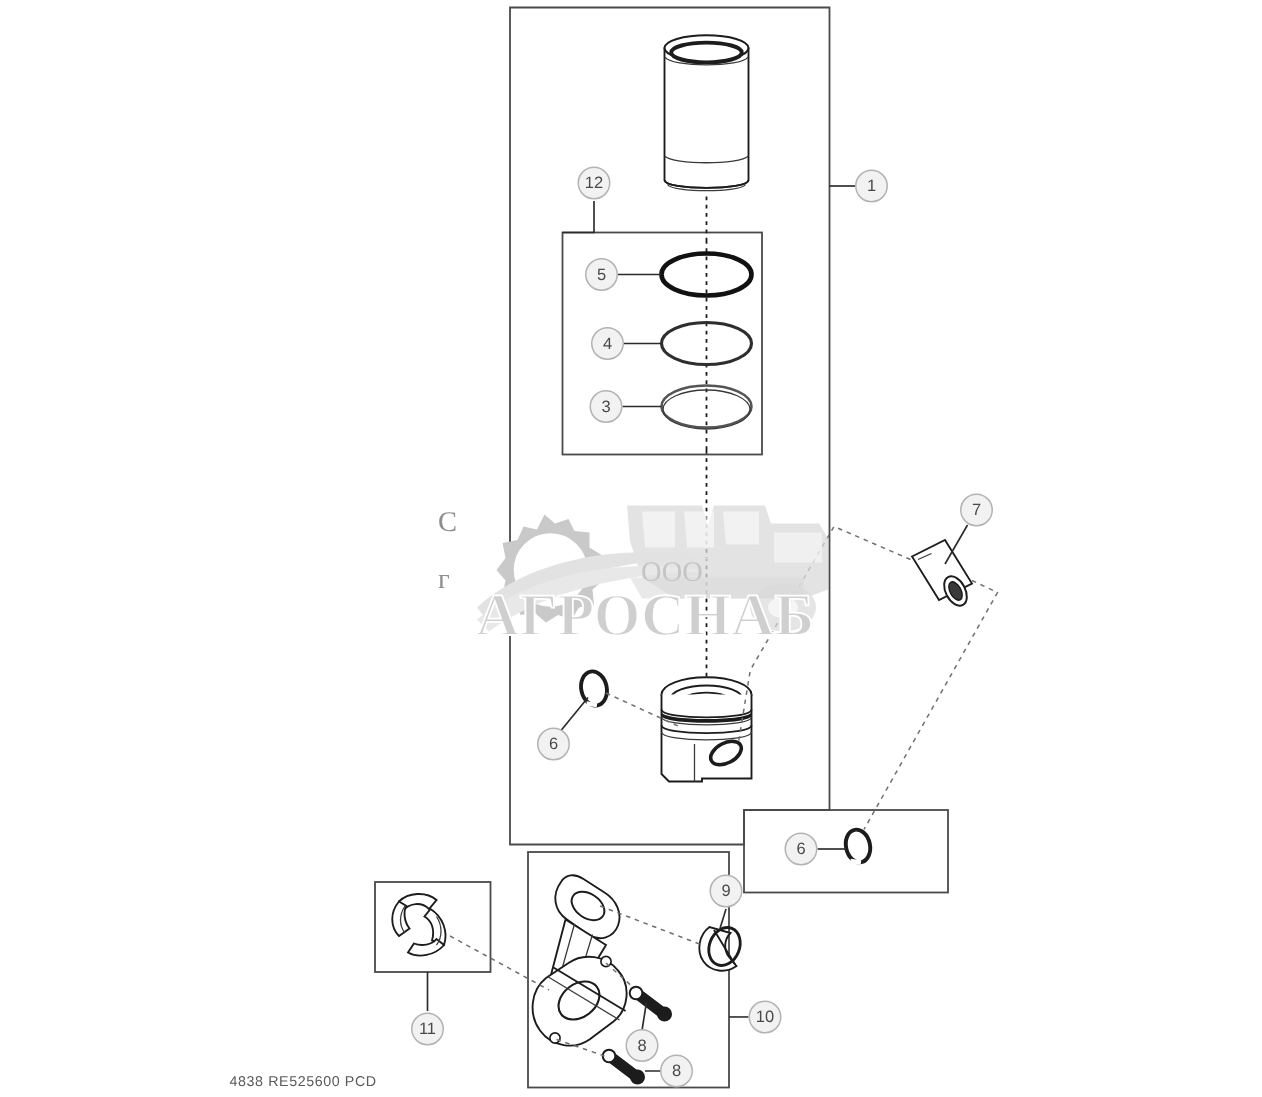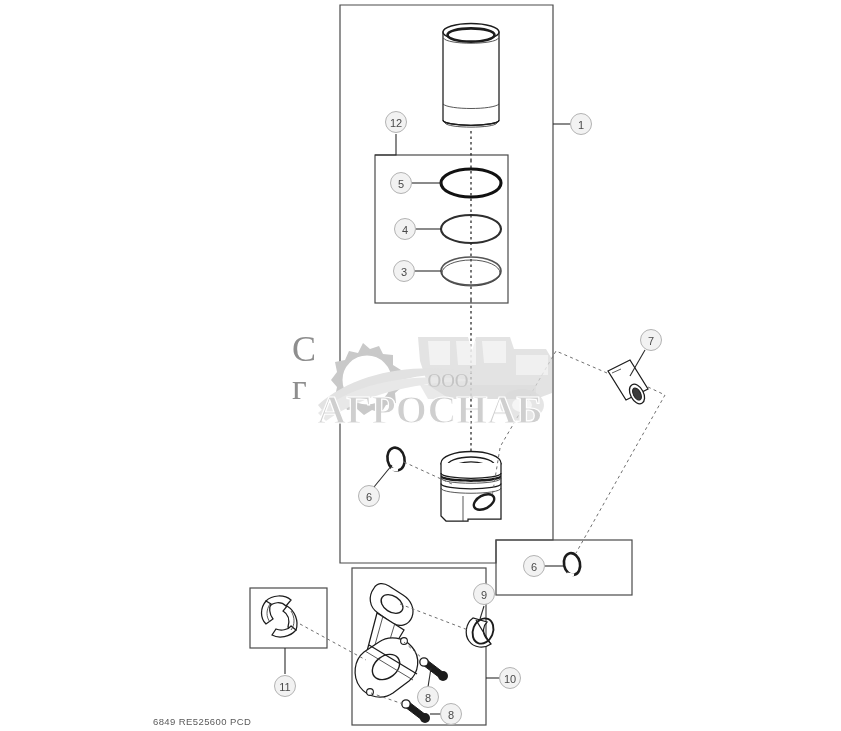--- a/index.html
+++ b/index.html
@@ -114,21 +114,21 @@
     height: 110px;
     pointer-events: none;
   }
   #wm-svg { display: block; width: 260px; height: 110px; }
   #bg-text {
     position: absolute;
     left: 292px;
     top: 330px;
     width: 270px;
     font-family: "Liberation Serif", serif;
-    font-size: 36px;
+    font-size: 19px;
     color: #8e8e8e;
     line-height: 38px;
     white-space: pre;
     pointer-events: none;
   }
 </style>
 </head>
 <body>
 
 <div id="page">
@@ -360,15 +360,15 @@
       </g>
       <g>
         <path fill="#e2e2e2" d="M18 70 C55 36 120 26 175 38 C120 36 62 50 26 80 Z"></path>
         <path fill="#e8e8e8" d="M18 78 C55 46 120 36 175 46 C122 46 64 58 26 86 Z"></path>
       </g>
       <text x="148" y="52" font-family="Liberation Serif, serif" font-size="19" fill="#c4c4c4" text-anchor="middle">ООО</text>
       <text x="130" y="88" font-family="Liberation Serif, serif" font-size="40" font-weight="bold" fill="#cfcfcf" stroke="#ffffff" stroke-width="1.2" text-anchor="middle">АГРОСНАБ</text>
     </svg>
   </div>
 
-  <div id="footer-code">6849  RE525600  PCD</div>
+  <div id="footer-code">4838  RE525600  PCD</div>
 
 </div>
 
 </body></html>

